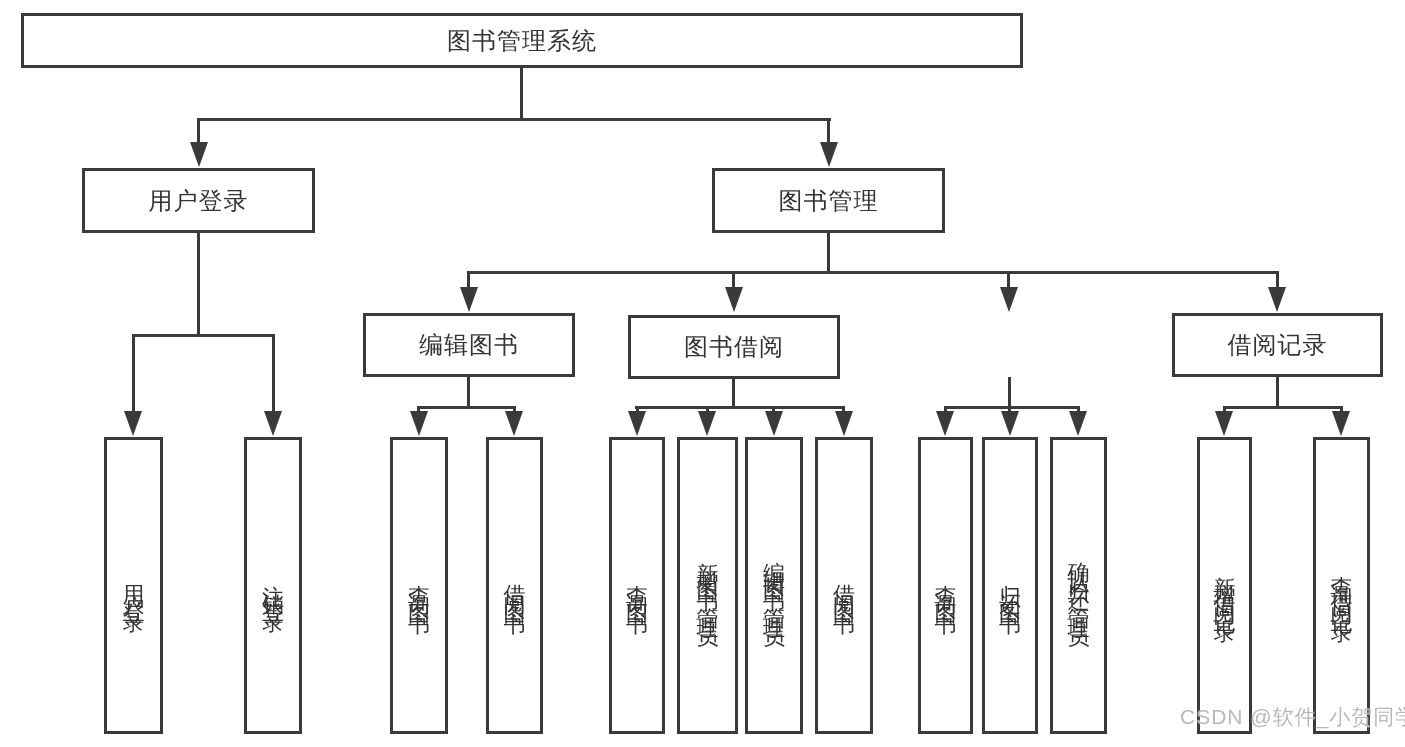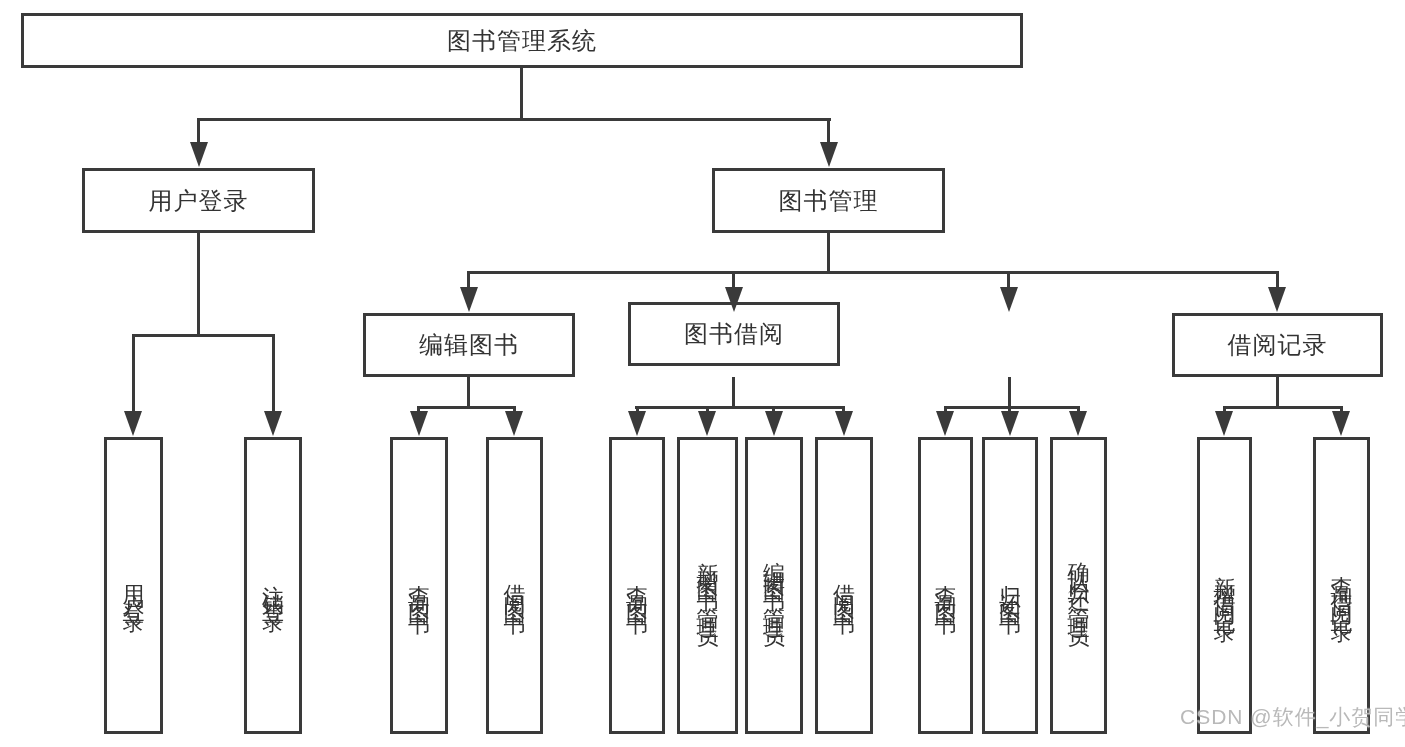--- a/index.html
+++ b/index.html
@@ -62,21 +62,21 @@
   </div>
 
   <div class="box" style="left:712px;top:168px;width:233px;height:65px;">
     <span>图书管理</span>
   </div>
 
   <div class="box" style="left:363px;top:313px;width:212px;height:64px;">
     <span>编辑图书</span>
   </div>
 
-  <div class="box" style="left:628px;top:302px;width:212px;height:64px;">
+  <div class="box" style="left:628px;top:315px;width:212px;height:64px;">
     <span>图书借阅</span>
   </div>
 
 
   <div class="box" style="left:1172px;top:313px;width:211px;height:64px;">
     <span>借阅记录</span>
   </div>
 
   <div class="vbox" style="left:104px;width:59px;">
     <span class="vt">用户登录</span>

